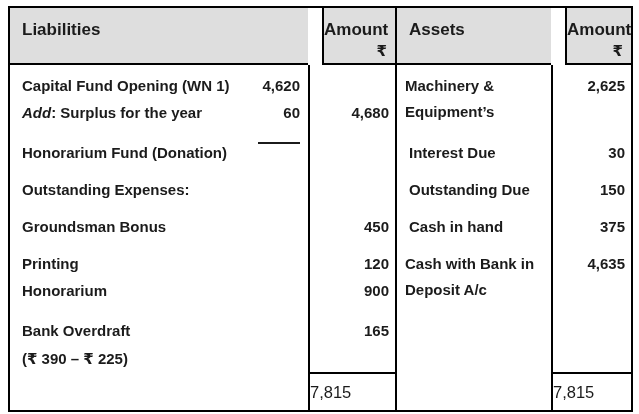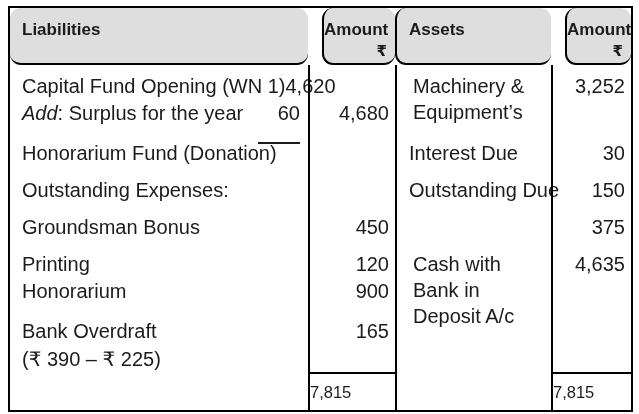--- a/index.html
+++ b/index.html
@@ -19,36 +19,36 @@
     grid-template-rows:57px 1fr 38px;
     background:#fff;
   }
   .cell { box-sizing:border-box; position:relative; }
   .bl { border-left:2px solid #000; }
 
   
   .head {
     background:#dedede;
     border-bottom:2px solid #000;
-    font-weight:bold; font-size:17px; line-height:21px;border-radius:11px;
+    font-weight:bold; font-size:17px; line-height:21px;
   }
   .head.name { padding:11px 0 0 12px; }
   .head.amt  { padding:11px 8px 0 0; text-align:right;margin-left:14px; }
   .head .rupee { font-size:15px; font-weight:bold; }
 
   
-  .body { font-size:20px; }
+  .body { font-size:15px;font-weight:bold; }
   .item { position:absolute; line-height:26px; white-space:nowrap; }
   .flexline {
     position:absolute; left:12px; right:8px;
     display:flex; justify-content:space-between; align-items:baseline;
     line-height:26px;
   }
   .label { white-space:nowrap; }
-  .wrap  { position:absolute; left:16px; right:6px; line-height:26px; white-space:normal; }
+  .wrap  { position:absolute; left:8px; right:6px; line-height:26px; white-space:normal; }
   .num   { position:absolute; right:6px; text-align:right; line-height:26px; }
   .ital  { font-style:italic; }
   .uline {
     display:inline-block; width:42px; text-align:right;
     border-bottom:2px solid #1b1b1b; line-height:22px; padding-bottom:18px;
   }
 
   
   .total {
     display:flex; align-items:center; justify-content:flex-start;
@@ -100,25 +100,26 @@
       <div class="num" style="top:149px">450</div>
       <div class="num" style="top:186px">120</div>
       <div class="num" style="top:213px">900</div>
       <div class="num" style="top:253px">165</div>
     </div>
 
     <div class="cell body bl">
       <div class="wrap" style="top:8px">Machinery &amp; Equipment’s</div>
       <div class="item" style="top:75px; left:12px">Interest Due</div>
       <div class="item" style="top:112px; left:12px">Outstanding Due</div>
+      <div class="item" style="top:149px; left:12px">Cash in hand</div>
       <div class="wrap" style="top:186px">Cash with Bank in Deposit A/c</div>
     </div>
 
     <div class="cell body bl">
-      <div class="num" style="top:8px">3,252</div>
+      <div class="num" style="top:8px">2,625</div>
       <div class="num" style="top:75px">30</div>
       <div class="num" style="top:112px">150</div>
       <div class="num" style="top:149px">375</div>
       <div class="num" style="top:186px">4,635</div>
     </div>
 
     <div class="cell"></div>
     <div class="cell total rule bl">
       <span>7,815</span>
     </div>

